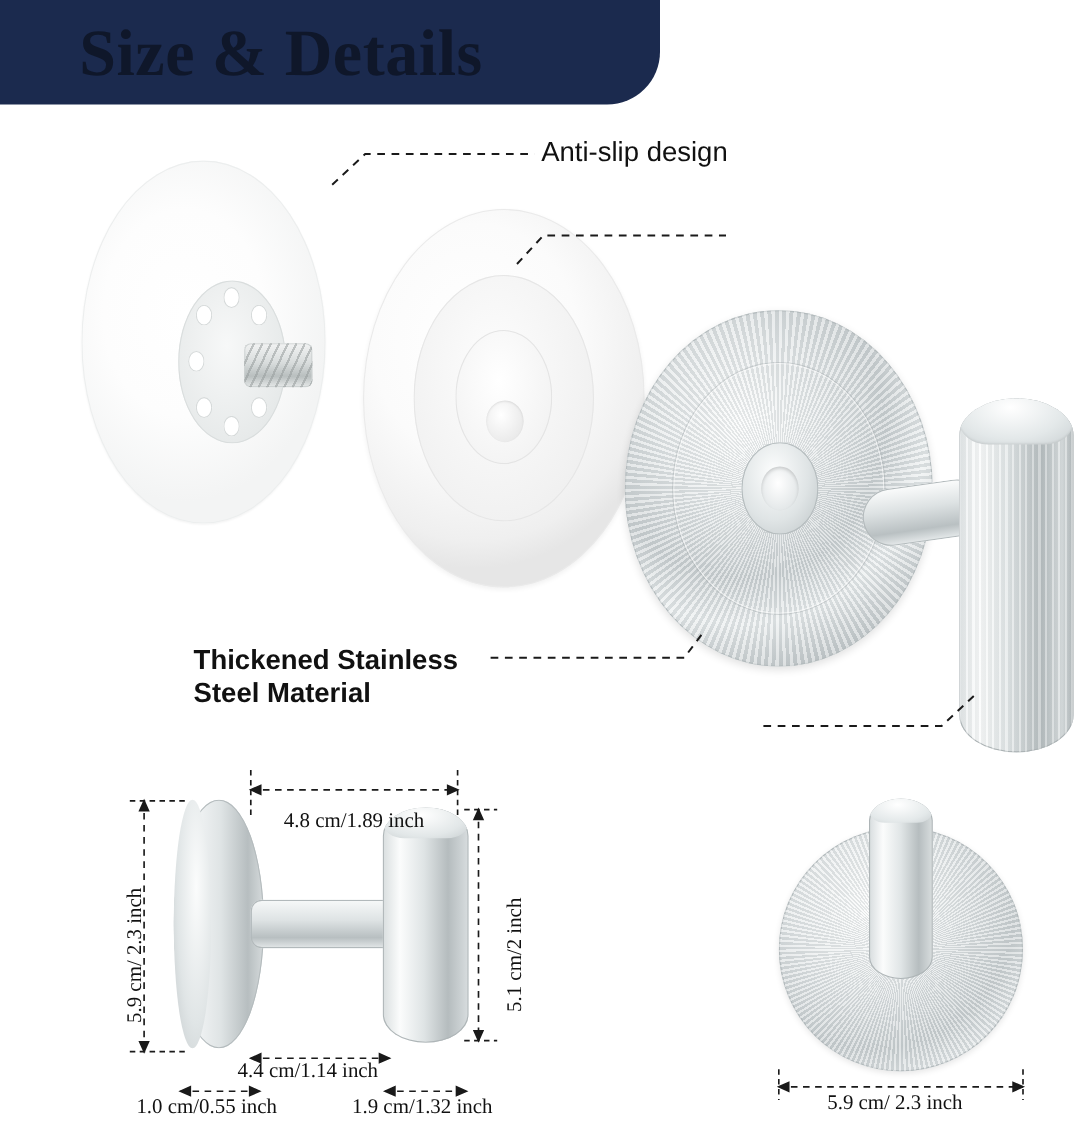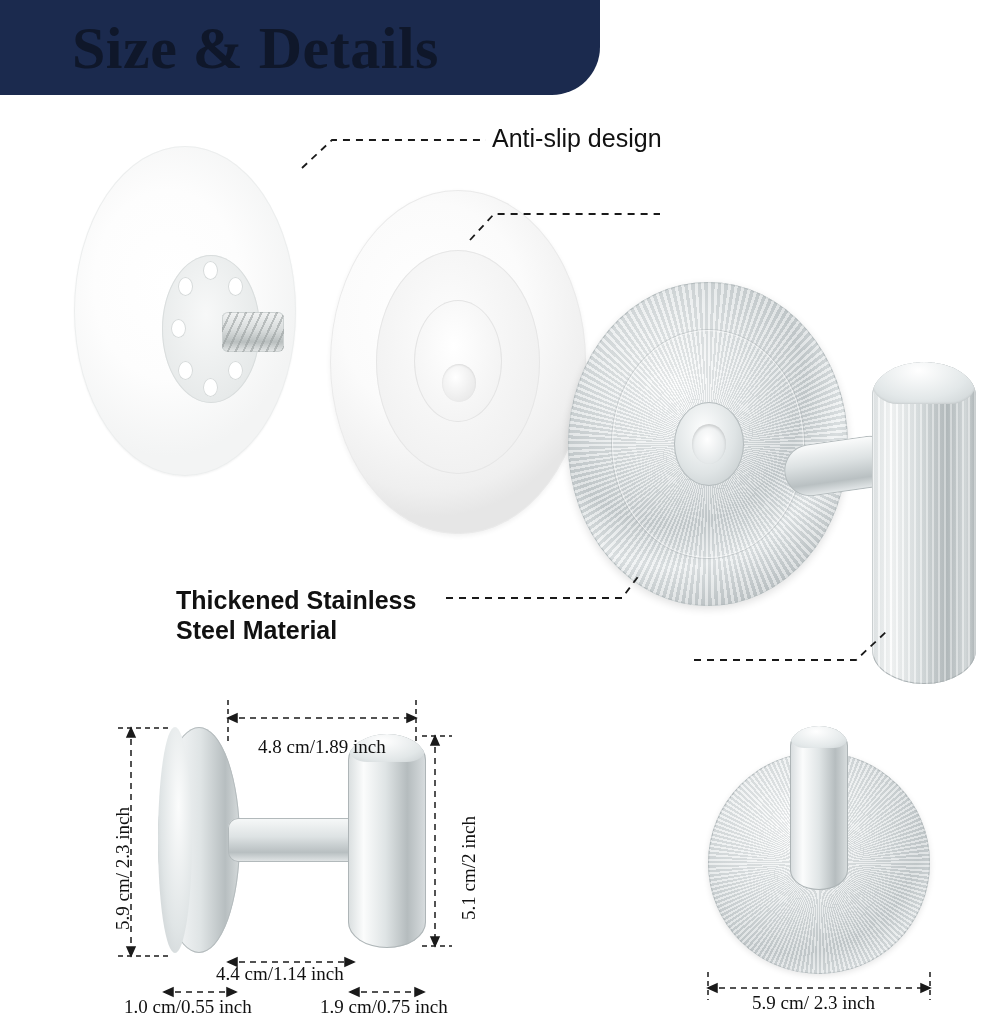--- a/index.html
+++ b/index.html
@@ -441,16 +441,16 @@
 
   <div class="callout" style="left:492px; top:124px;">Anti-slip design</div>
   <div class="callout bold" style="left:176px; top:586px;">Thickened Stainless
 Steel Material</div>
 
   <div class="dim" style="left:258px; top:690px;margin-top:46px;">4.8 cm/1.89 inch</div>
   <div class="dim vert" style="left:112px; top:930px;">5.9 cm/ 2.3 inch</div>
   <div class="dim vert" style="left:458px; top:920px;">5.1 cm/2 inch</div>
   <div class="dim" style="left:216px; top:963px;">4.4 cm/1.14 inch</div>
   <div class="dim" style="left:124px; top:996px;">1.0 cm/0.55 inch</div>
-  <div class="dim" style="left:320px; top:996px;">1.9 cm/0.75 inch</div>
+  <div class="dim" style="left:320px; top:996px;">1.9 cm/1.32 inch</div>
   <div class="dim" style="left:752px; top:992px;">5.9 cm/ 2.3 inch</div>
 
 </div>
 
 </body></html>

